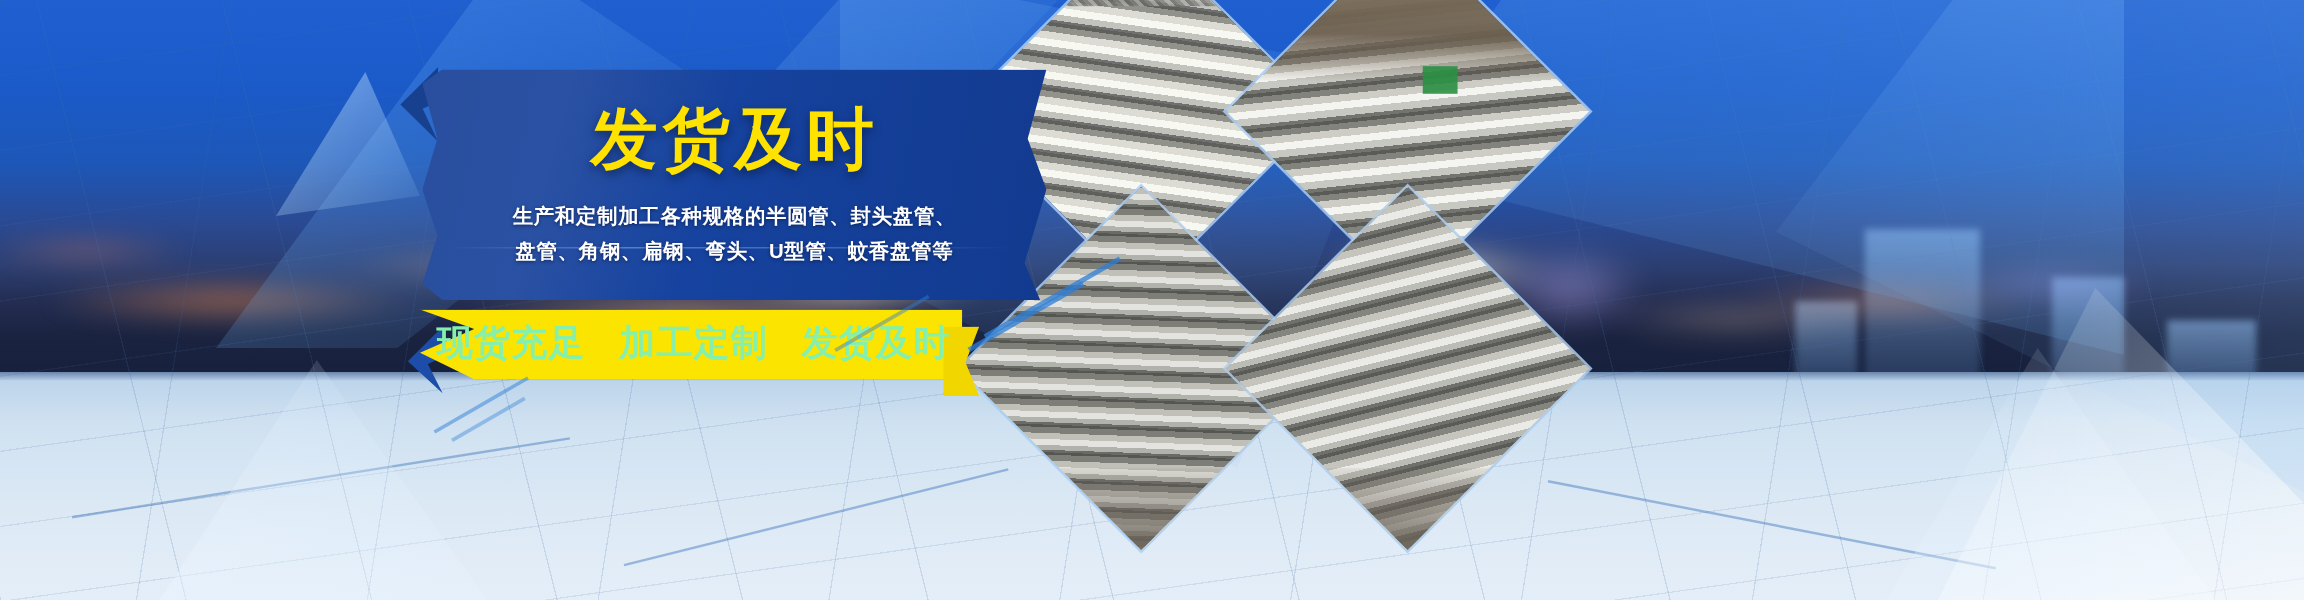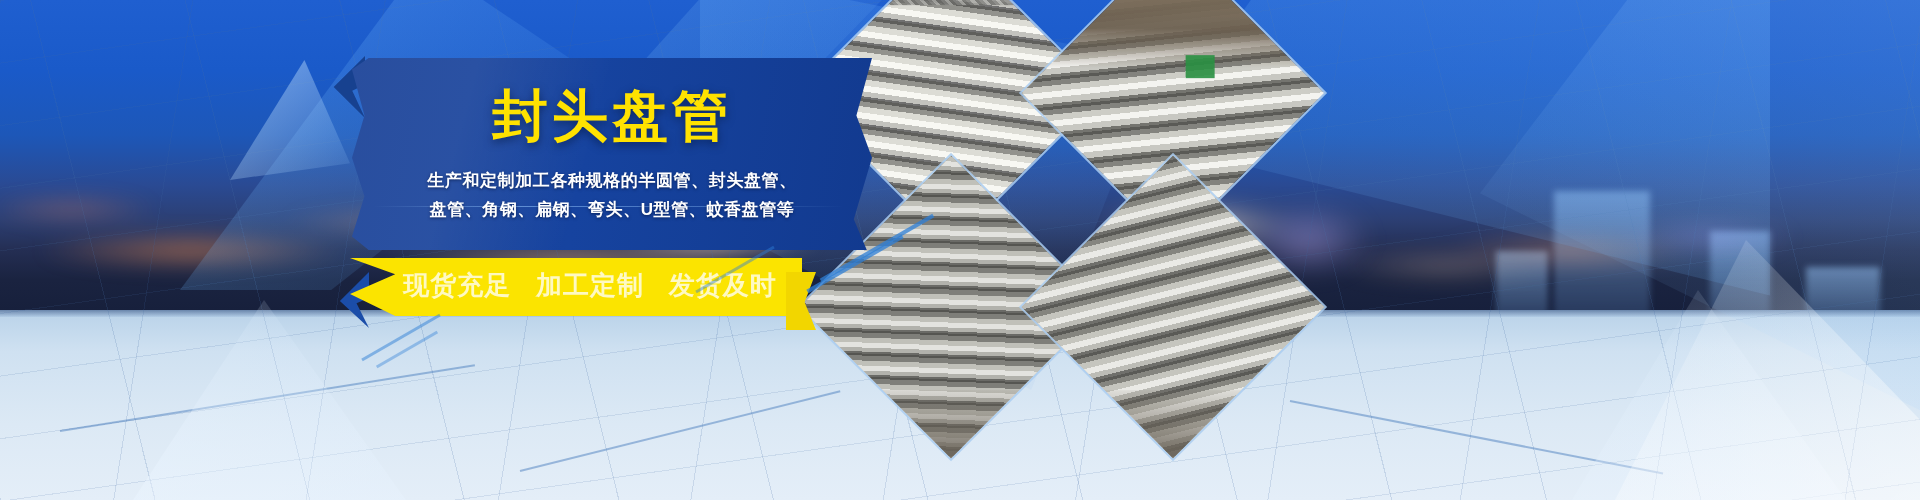--- a/index.html
+++ b/index.html
@@ -229,25 +229,25 @@
     position:absolute; left:350px; top:258px; width:452px; height:58px;
     background:#fbe400;
     clip-path:polygon(0% 0%, 100% 0%, 100% 100%, 10% 100%, 0% 62%, 10% 28%);
   }
   .ribbon-tail {
     position:absolute; left:786px; top:272px; width:30px; height:58px;
     background:#f2d600;
     clip-path:polygon(0% 0%, 100% 0%, 62% 52%, 100% 100%, 0% 100%);
   }
   .ribbon-text {
-    position:absolute; left:380px; top:272px; width:420px;
+    position:absolute; left:364px; top:272px; width:420px;
     text-align:center;
-    font-size:26px; line-height:1; font-weight:700;
+    font-size:30px; line-height:1; font-weight:700;
     letter-spacing:1px;
-    color:#fef9c3;
+    color:#86efac;
     white-space:pre;
   }
 
   
   .stripe { position:absolute; background:#2f7fd6; opacity:.75; }
 
   
   .rt-facet {
     position:absolute; right:-30px; top:240px; width:340px; height:270px;
     background:linear-gradient(330deg, rgba(255,255,255,.55), rgba(215,235,252,.05));
@@ -314,21 +314,21 @@
   </div>
 
   <div class="rt-facet"></div>
 
   <div class="chev chev-top"></div>
   <div class="chev chev-bot"></div>
   <div class="panel"></div>
   <div class="panel-sheen"></div>
   <div class="panel-rule"></div>
 
-  <div class="headline">封头盘管</div>
+  <div class="headline">发货及时</div>
   <div class="subline sub2">盘管、角钢、扁钢、弯头、U型管、蚊香盘管等</div>
   <div class="subline sub1">生产和定制加工各种规格的半圆管、封头盘管、</div>
 
   <div class="ribbon"></div>
   <div class="ribbon-tail"></div>
   <div class="ribbon-text">现货充足   加工定制   发货及时</div>
 
   <div class="stripe" style="left:812px; top:246px; width:130px; height:4px; transform:rotate(-30deg);"></div>
   <div class="stripe" style="left:800px; top:262px; width:110px; height:4px; transform:rotate(-30deg);"></div>
   <div class="stripe" style="left:690px; top:268px; width:90px;  height:3px; transform:rotate(-30deg); opacity:.45;"></div>

